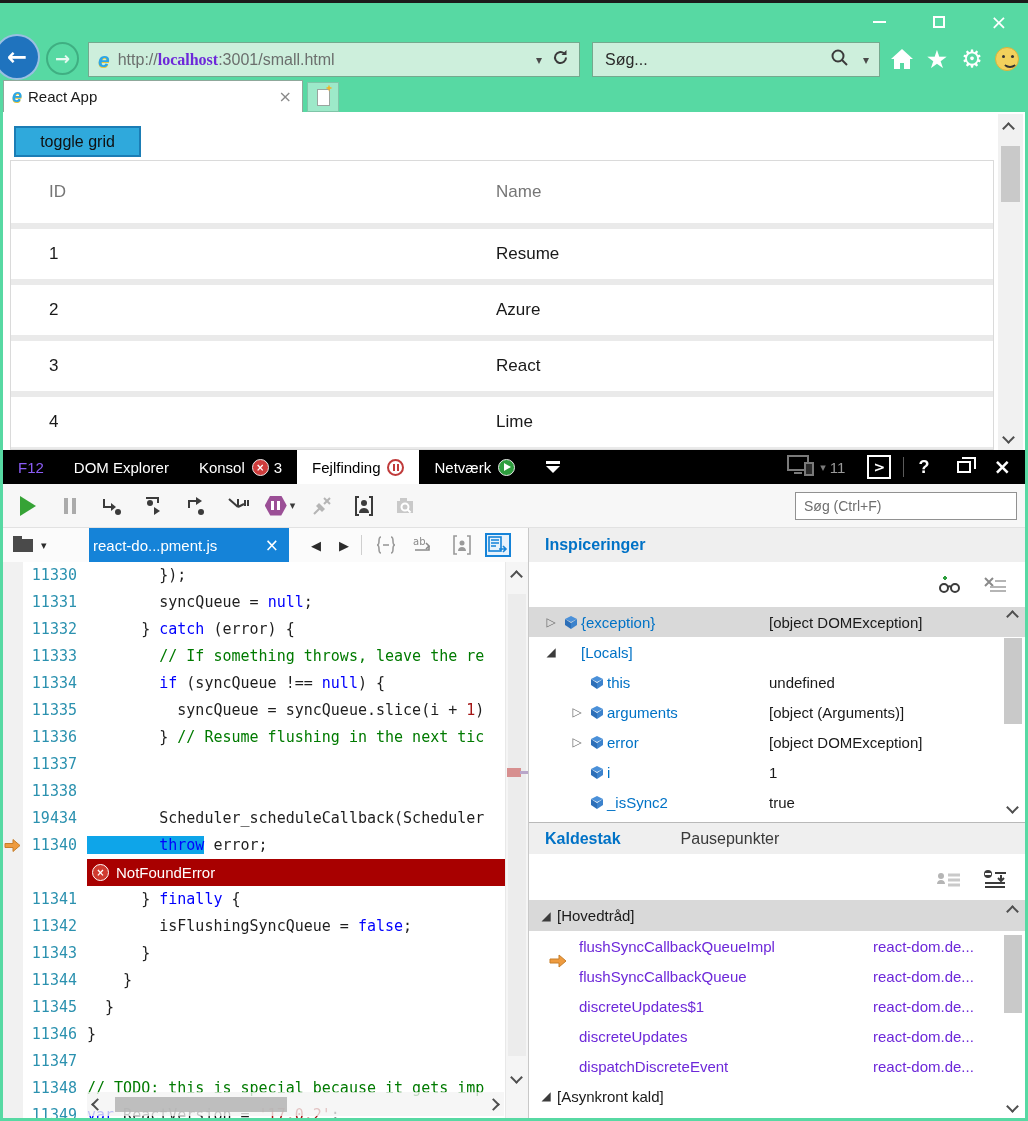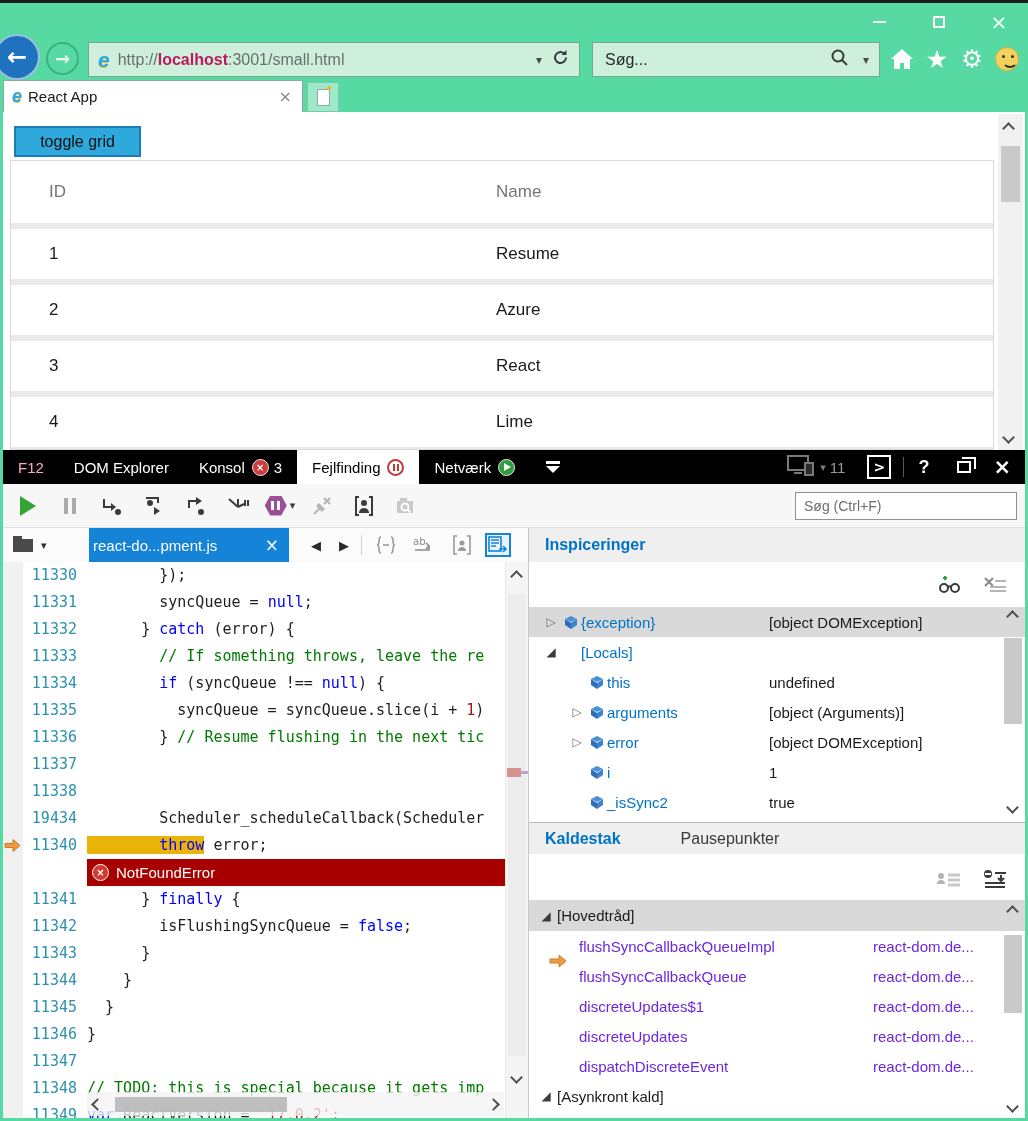--- a/index.html
+++ b/index.html
@@ -15,21 +15,21 @@
   .maxbox{width:12px;height:12px;border:2px solid #FFF;}
   .closex{color:#FFF;font-size:20px;line-height:1;}
 
   
   .navbar{position:absolute;left:0;top:38px;width:1028px;height:42px;}
   .backbtn{position:absolute;left:-6px;top:-4px;width:46px;height:46px;border-radius:50%;background:#1F73BE;border:2px solid rgba(255,255,255,.55);display:flex;align-items:center;justify-content:center;color:#FFF;font-size:24px;font-weight:bold;}
   .fwdbtn{position:absolute;left:46px;top:4px;width:33px;height:33px;border-radius:50%;border:2px solid rgba(10,80,55,.30);display:flex;align-items:center;justify-content:center;color:rgba(255,255,255,.85);font-size:18px;font-weight:bold;}
   .addrfield{position:absolute;left:88px;top:4px;width:492px;height:35px;background:#CDEFDC;border:1px solid #74A98E;display:flex;align-items:center;}
   .elogo{color:#2BA6E8;font-weight:bold;font-size:21px;font-style:italic;margin:0 8px 0 9px;text-shadow:0 1px 0 #E8C53A;}
   .urltext{font-size:16px;color:#6B6F6D;white-space:nowrap;overflow:hidden;flex:1;}
-  .urltext .host{color:#be185d;font-weight:bold;}
+  .urltext .host{color:#6d28d9;font-weight:bold;font-family:Liberation Serif, serif;}
   .addr-caret{color:#4A4A4A;font-size:12px;margin:0 10px;}
   .refresh{margin-right:10px;}
   .srchfield{position:absolute;left:592px;top:4px;width:288px;height:35px;background:#CDEFDC;border:1px solid #74A98E;display:flex;align-items:center;}
   .srchtext{font-size:16px;color:#2A2A2A;margin-left:12px;flex:1;}
   .mag{margin-right:4px;}
   .navicons{position:absolute;left:888px;top:2px;display:flex;gap:7px;align-items:center;height:38px;}
   .navico{width:28px;height:32px;display:flex;align-items:center;justify-content:center;color:#FFF;}
   .smiley{width:24px;height:24px;border-radius:50%;background:#F2D15C;border:1px solid #D9B33A;position:relative;}
   .smiley::before{content:"";position:absolute;left:6px;top:7px;width:3px;height:3px;border-radius:50%;background:#333;box-shadow:9px 0 0 #333;}
   .smiley::after{content:"";position:absolute;left:6px;top:11px;width:12px;height:7px;border:2px solid #333;border-top:none;border-left-color:transparent;border-right-color:transparent;border-radius:0 0 10px 10px;}
@@ -58,21 +58,21 @@
   .chev.left{transform:rotate(-45deg);}
   .chev.right{transform:rotate(135deg);}
   .sb-up{position:absolute;left:6px;top:10px;}
   .sb-dn{position:absolute;left:6px;bottom:8px;}
   .pagescroll .thumb{position:absolute;left:3px;top:32px;width:19px;height:56px;background:#C9C9C9;}
 
   
   .f12{position:absolute;left:3px;top:450px;width:1022px;height:668px;background:#FFF;}
   .f12bar{position:absolute;left:0;top:0;width:100%;height:34px;background:#000;display:flex;align-items:stretch;color:#FFF;font-size:15px;}
   .f12item{display:flex;align-items:center;padding:0 15px;white-space:nowrap;}
-  .f12-label{color:#f9a8d4;}
+  .f12-label{color:#8b5cf6;}
   .badge{width:17px;height:17px;border-radius:50%;display:inline-flex;align-items:center;justify-content:center;margin-left:7px;flex:none;}
   .badge.err{background:#CE3C3C;color:#FFF;font-size:10px;font-weight:bold;border:1px solid #E8E8E8;}
   .badge.pause{background:#FFF;border:2px solid #C03B3B;}
   .badge.pause i{display:block;width:2px;height:7px;background:#C03B3B;margin:0 1px;}
   .badge.play{background:#2E9E3E;border:1px solid #E8E8E8;}
   .badge.play::after{content:"";display:block;width:0;height:0;border-left:7px solid #FFF;border-top:4px solid transparent;border-bottom:4px solid transparent;margin-left:2px;}
   .cnt{margin-left:5px;}
   .activetab{background:#FFF;color:#000;}
   .morechev{display:flex;flex-direction:column;align-items:center;justify-content:center;padding:0 16px;}
   .morechev b{width:14px;height:3px;background:#FFF;margin-bottom:2px;}
@@ -116,21 +116,21 @@
 
   
   .code{position:absolute;left:0;top:34px;right:0;bottom:0;background:#FFF;font-family:"DejaVu Sans Mono",monospace;font-size:15px;overflow:hidden;}
   .gutterstrip{position:absolute;left:0;top:0;bottom:0;width:20px;background:#F1F1F1;}
   .crow{position:relative;display:flex;height:27px;line-height:27px;white-space:pre;}
   .cm{width:20px;flex:none;position:relative;}
   .cm svg{position:absolute;left:1px;top:6px;}
   .cnum{width:64px;flex:none;text-align:right;padding-right:10px;color:#2B91AF;}
   .ccode{flex:1;overflow:hidden;color:#1E1E1E;}
   .sK{color:#0101FD;} .sC{color:#007A00;} .sN{color:#A31515;} .sD{color:#1E1E1E;}
-  .hl{background:#eab308;}
+  .hl{background:#0ea5e9;}
   .errrow .bar{flex:1;background:#A80000;color:#FFF;display:flex;align-items:center;font-family:"Liberation Sans",sans-serif;font-size:15px;}
   .erricon{width:17px;height:17px;border-radius:50%;background:#D03A2F;border:1px solid #FFF;color:#FFF;font-size:10px;font-weight:bold;display:flex;align-items:center;justify-content:center;margin:0 7px 0 5px;flex:none;}
   .codescroll{position:absolute;right:0;top:0;bottom:0;width:23px;background:#F5F5F5;border-left:1px solid #E8E8E8;}
   .codescroll .thumb{position:absolute;left:2px;top:32px;bottom:62px;width:18px;background:#ECECEC;}
   .errmark{position:absolute;left:1px;top:206px;width:14px;height:9px;background:#D78F8F;}
   .errmark::after{content:"";position:absolute;left:13px;top:3px;width:9px;height:3px;background:#B9A6C9;}
   .hscroll{position:absolute;left:84px;right:24px;bottom:2px;height:24px;background:rgba(243,243,243,.78);display:flex;align-items:center;}
   .hscroll .thumb{position:absolute;left:28px;width:172px;height:15px;background:rgba(180,180,180,.85);}
   .hs-l{position:absolute;left:6px;} .hs-r{position:absolute;right:6px;}
 

